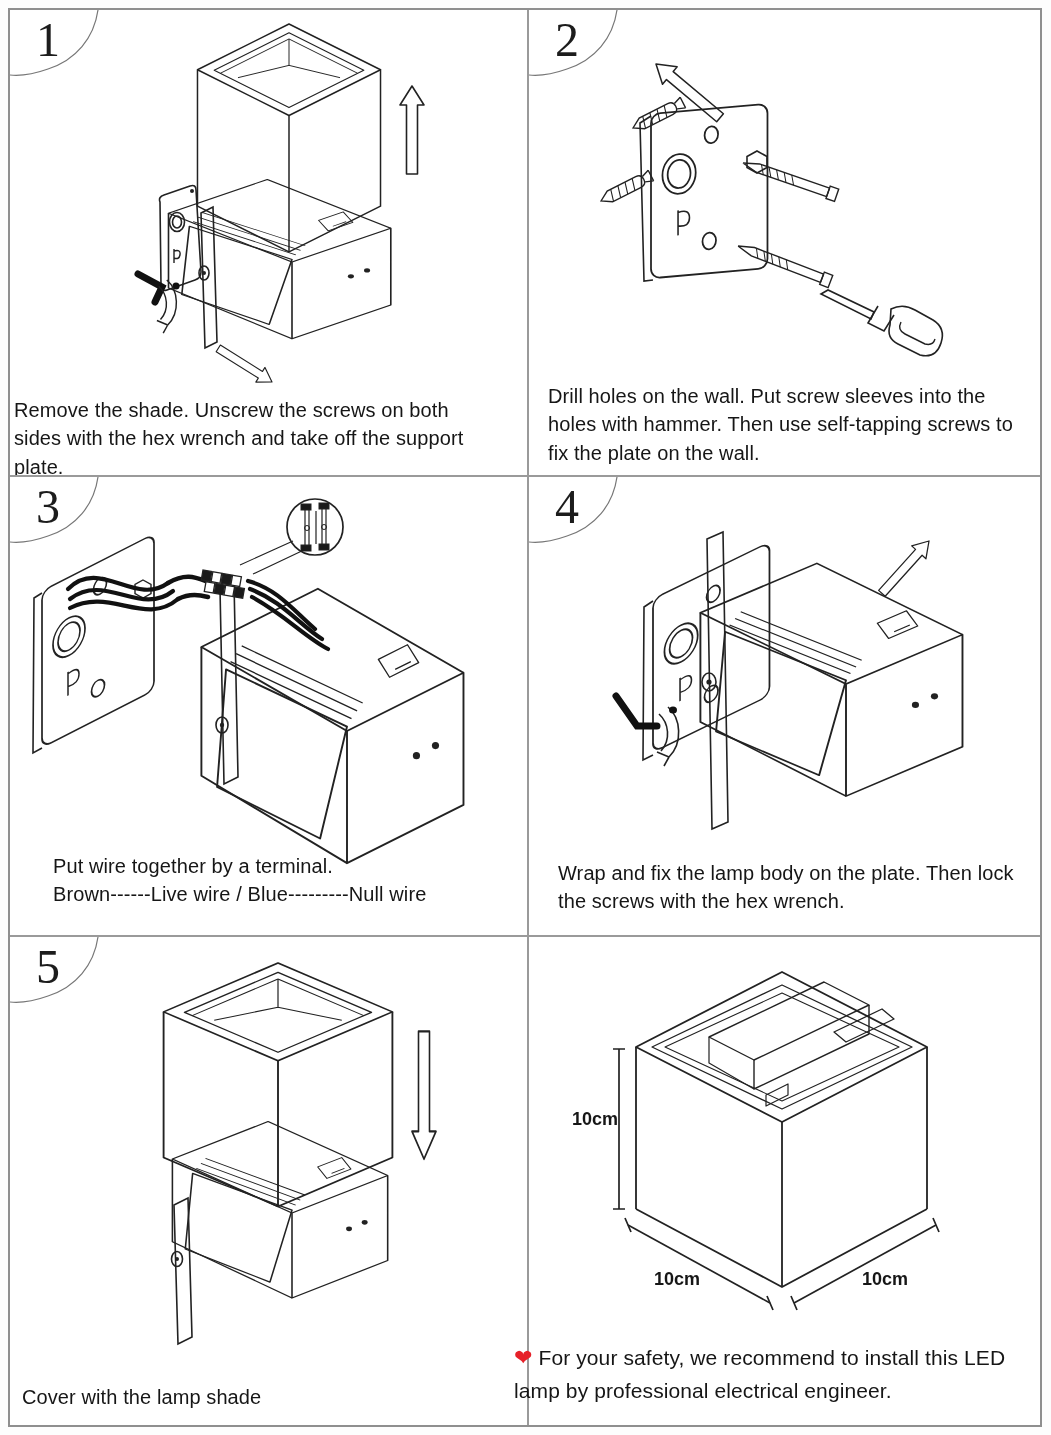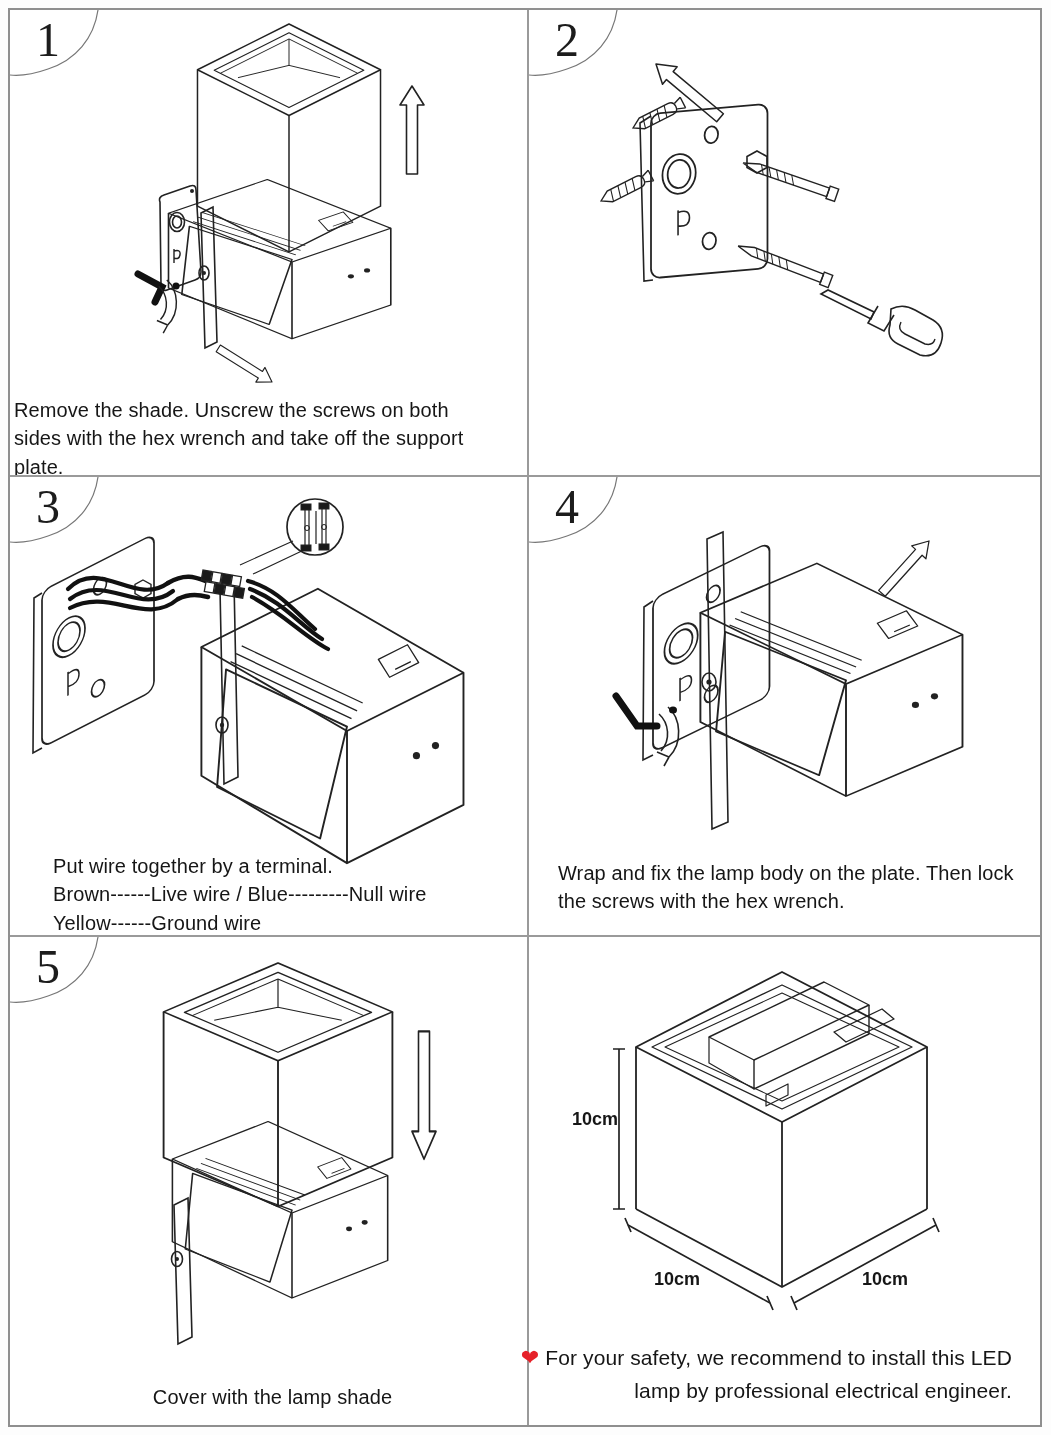--- a/index.html
+++ b/index.html
@@ -20,22 +20,22 @@
   .c6{left:494px;top:927px;width:553px;height:488px;}
   .cell > svg.illus{position:absolute;left:0;top:0;}
   .num{position:absolute;left:26px;top:6px;font-family:"Liberation Serif","DejaVu Serif",serif;
        font-size:48px;color:#1c1c1c;line-height:1;}
   .curl{position:absolute;left:0;top:0;}
   .caption{position:absolute;color:#161616;font-size:20px;line-height:1.42;letter-spacing:0.1px;}
   .cap1{left:4px;top:386px;width:478px;}
   .cap2{left:19px;top:372px;width:470px;}
   .cap3{left:19px;top:375px;width:490px;margin-left:24px;}
   .cap4{left:29px;top:382px;width:462px;}
-  .cap5{left:4px;top:446px;width:100%;text-align:center;}
-  .safety{left:10px;top:404px;width:498px;font-size:21px;line-height:1.55;text-align:right;}
+  .cap5{left:12px;top:446px;width:100%;text-align:left;}
+  .safety{left:10px;top:404px;width:498px;font-size:21px;line-height:1.55;}
   .heart{font-size:22px;}
 </style>
 </head>
 <body>
 
 <div class="stage">
 <div class="page">
 
   <svg width="0" height="0" style="position:absolute" aria-hidden="true">
     <defs>
@@ -136,20 +136,21 @@
       <use href="#anchor" transform="translate(72,191) rotate(-27)"></use>
       <use href="#screw" transform="translate(214,153) rotate(19)"></use>
       <use href="#screw" transform="translate(209,236) rotate(21)"></use>
       <g stroke="#222" stroke-width="1.6" fill="none">
         <path d="M292,284 L299,280 L345,302 L342,309 Z"></path>
         <path d="M349,296 L339,313 L355,321 L365,305"></path>
         <path d="M362,299 Q374,293 386,300 L404,310 Q417,318 412,333 Q407,349 391,345 L369,334 Q357,328 361,315 Z"></path>
         <path d="M372,312 Q368,320 376,324 L396,334 Q404,336 406,329" stroke-width="1.4"></path>
       </g>
     </svg>
+    <div class="caption cap2">Drill holes on the wall. Put screw sleeves into the holes with hammer. Then use self-tapping screws to fix the plate on the wall.</div>
   </div>
 
   <div class="cell c3">
     <svg class="curl" width="92" height="70" viewBox="0 0 92 70">
           <use href="#curl-path"></use>
         </svg>
     <div class="num">3</div>
     <svg class="illus" width="517" height="458" viewBox="0 0 517 458">
       <g>
         <path d="M32,116 L24,121 L23,276 L32,271" stroke="#222" stroke-width="1.6" fill="none"></path>
@@ -190,21 +191,20 @@
         <rect x="309" y="26" width="10" height="6" fill="#1a1a1a" stroke-width="1"></rect>
         <rect x="291" y="68" width="10" height="6" fill="#1a1a1a" stroke-width="1"></rect>
         <rect x="309" y="67" width="10" height="6" fill="#1a1a1a" stroke-width="1"></rect>
         <circle cx="297" cy="51" r="2.5" stroke-width="1"></circle>
         <circle cx="314" cy="50" r="2.5" stroke-width="1"></circle>
       </g>
     </svg>
     <div class="caption cap3">
       <div>Put wire together by a terminal.</div>
       <div>Brown------Live wire / Blue---------Null wire</div>
-      <div>Yellow------Ground wire</div>
     </div>
   </div>
 
   <div class="cell c4">
     <svg class="curl" width="92" height="70" viewBox="0 0 92 70">
           <use href="#curl-path"></use>
         </svg>
     <div class="num">4</div>
     <svg class="illus" width="511" height="458" viewBox="0 0 511 458">
       <g>

